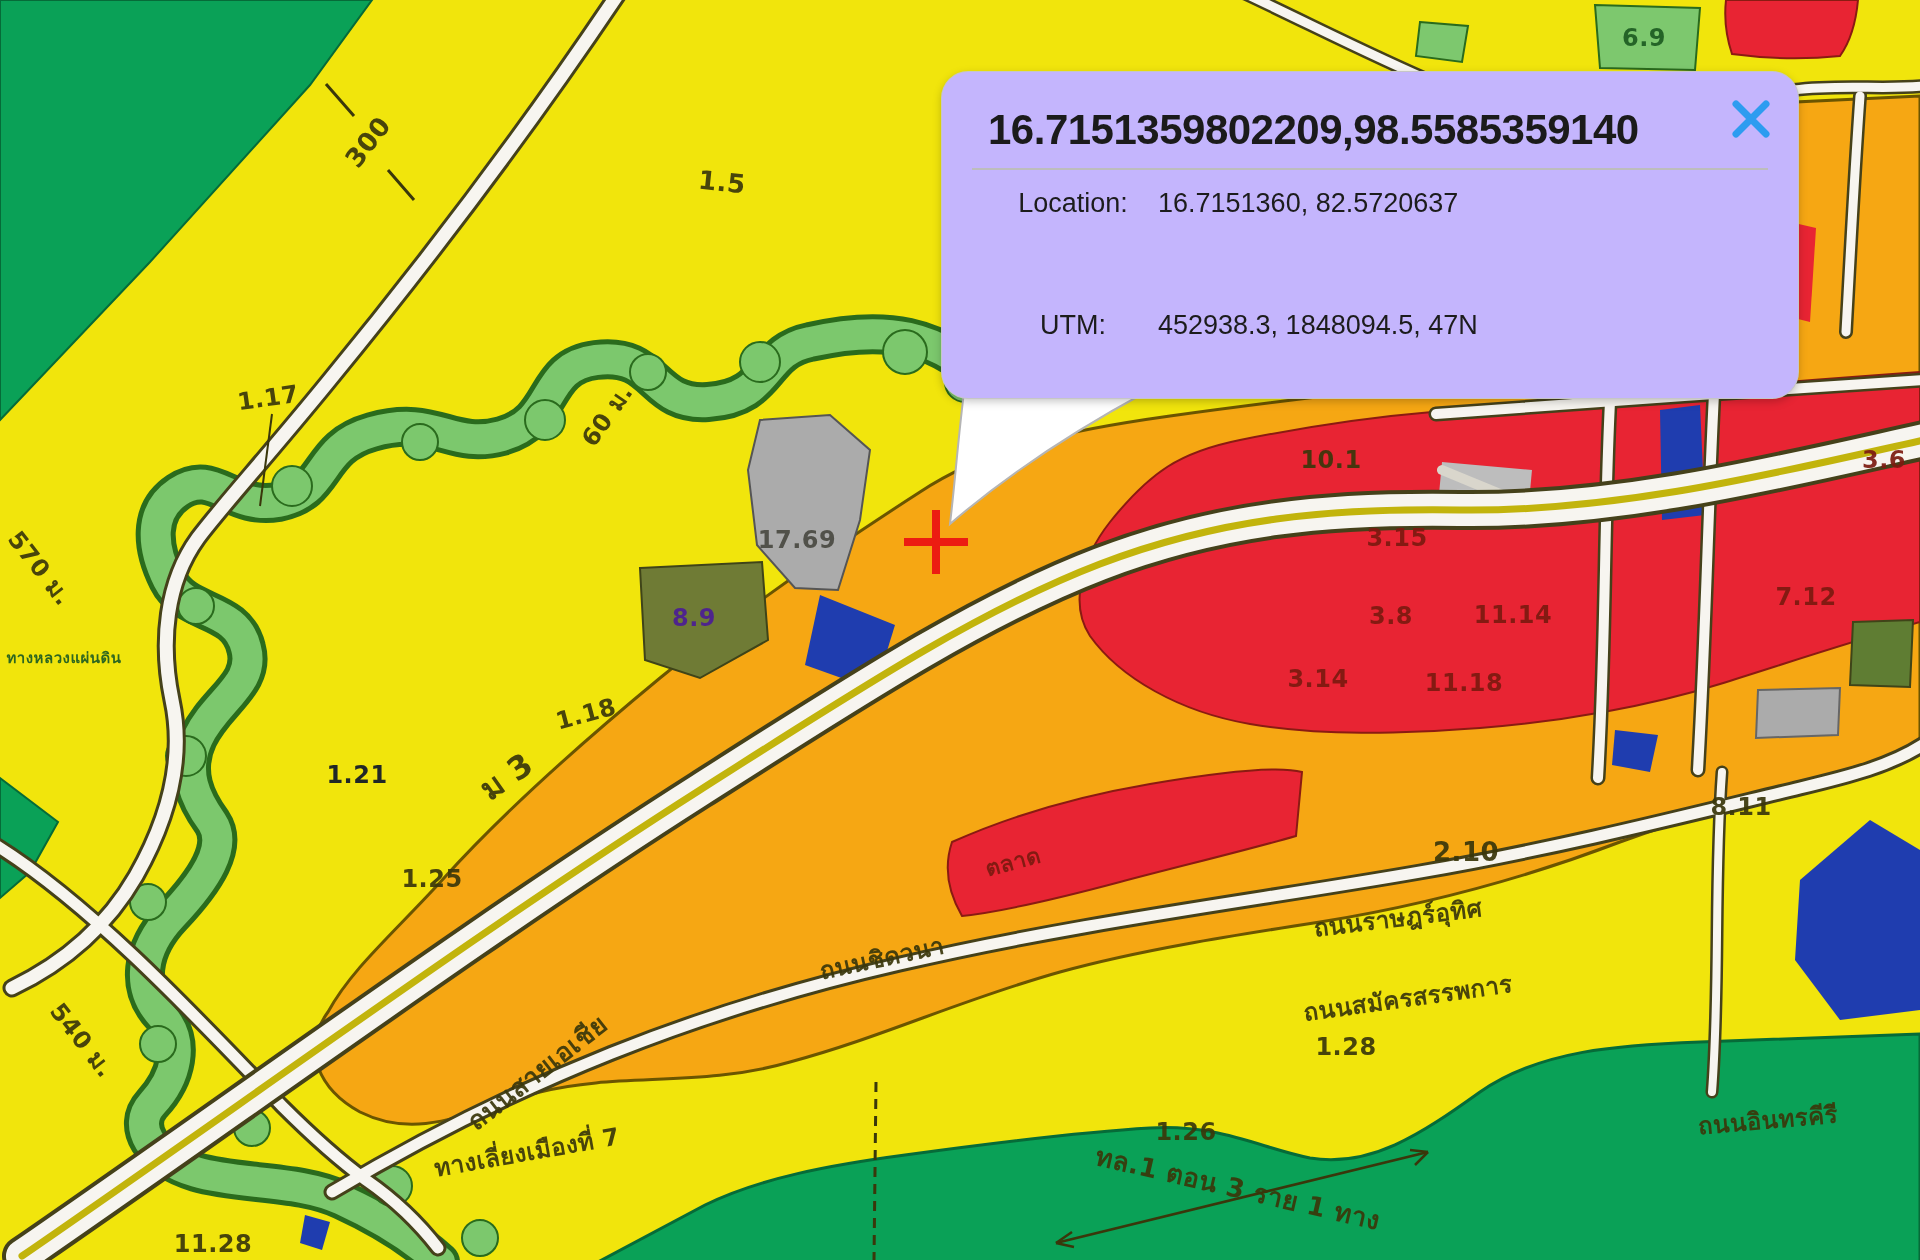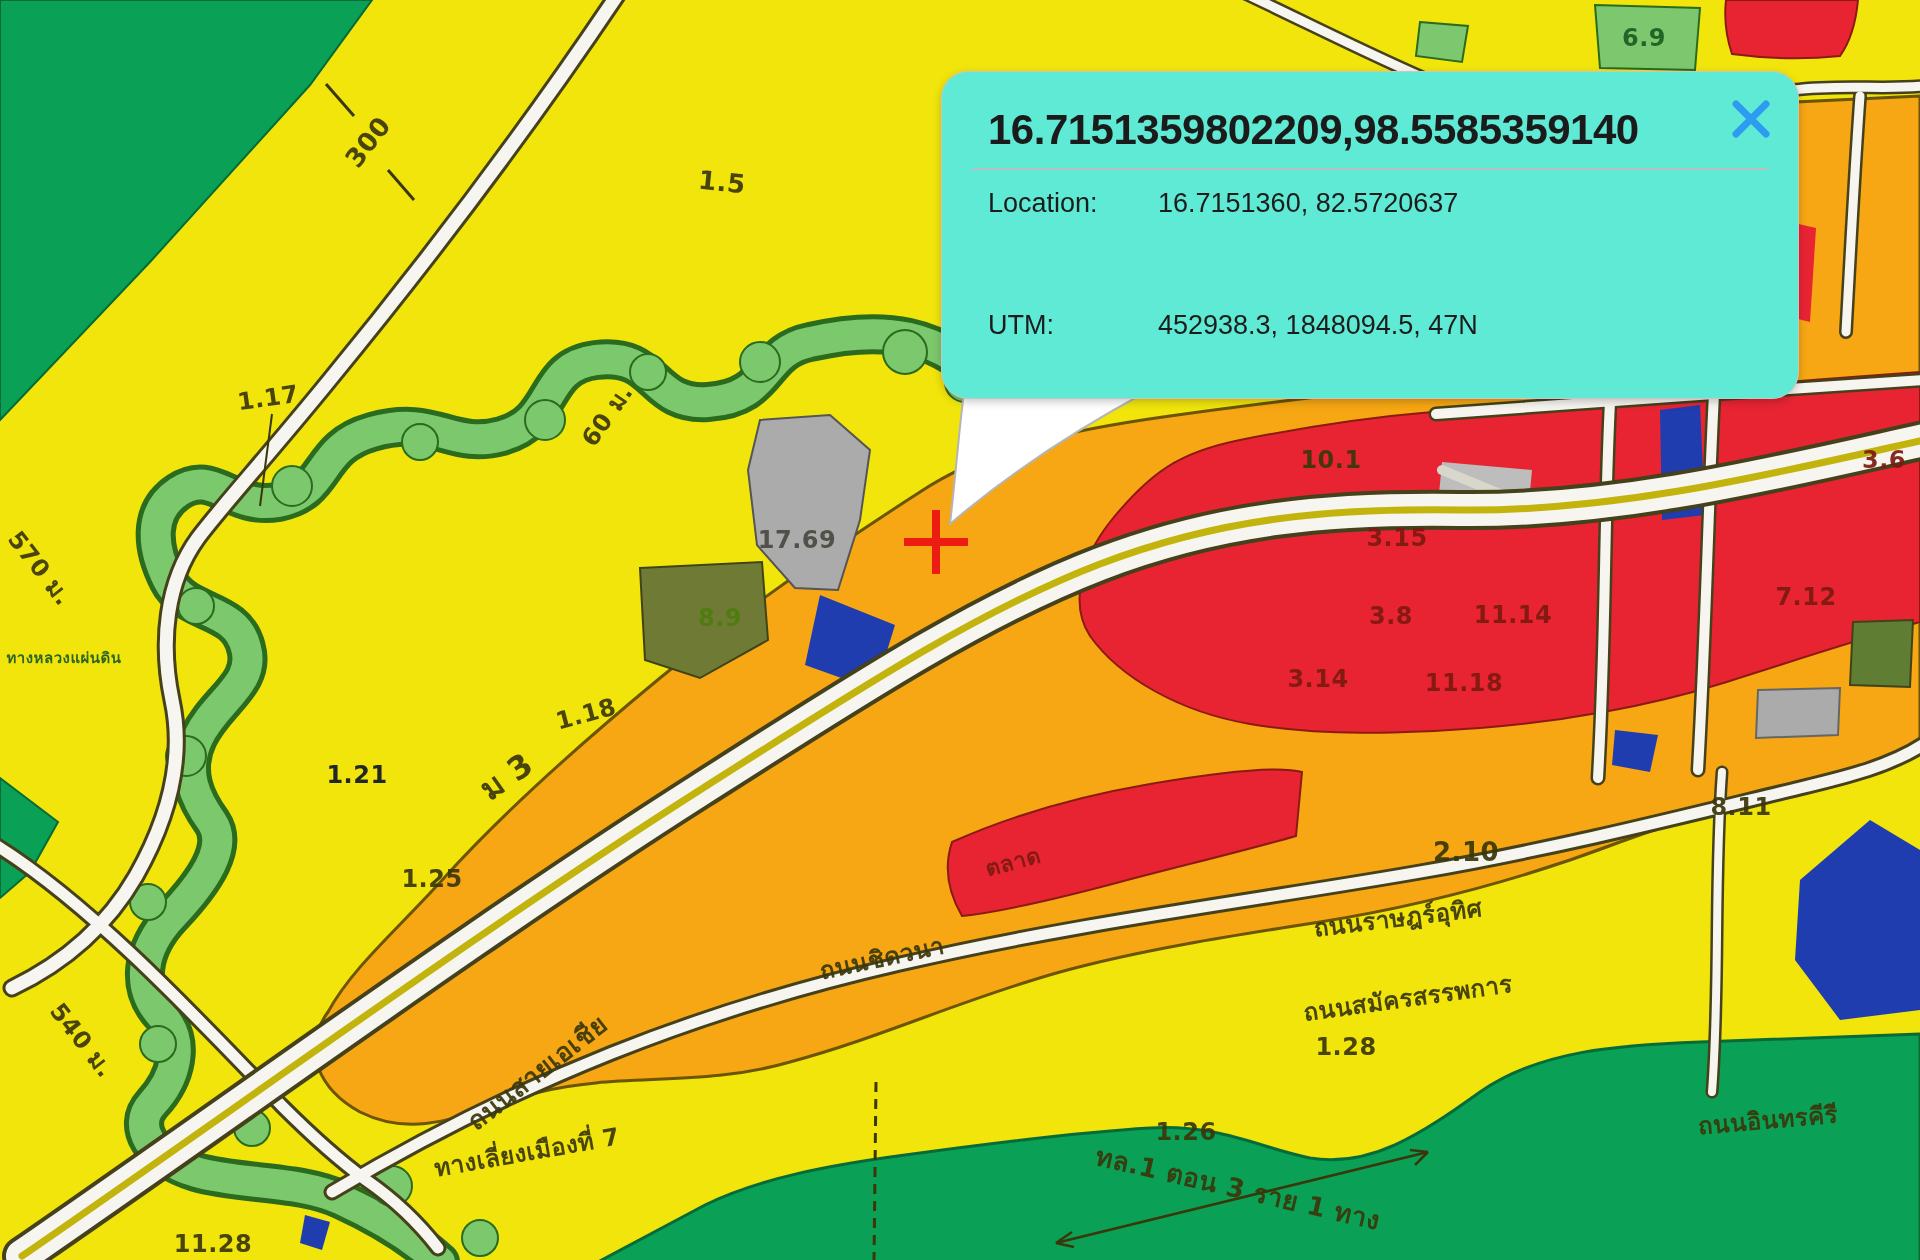--- a/index.html
+++ b/index.html
@@ -10,29 +10,29 @@
   #labels{position:absolute;left:0;top:0;width:1920px;height:1260px;pointer-events:none;}
   .mlabel{position:absolute;font-family:"DejaVu Sans",sans-serif;font-weight:700;
           white-space:nowrap;letter-spacing:.5px;opacity:.92;}
   
   #marker{position:absolute;width:64px;height:64px;transform:translate(-50%,-50%);pointer-events:none;}
   #marker:before,#marker:after{content:"";position:absolute;background:var(--marker,#ec1c12);}
   #marker:before{left:0;top:28px;width:64px;height:8px;}
   #marker:after{left:28px;top:0;width:8px;height:64px;}
   
   #bubble-tail{position:absolute;left:0;top:0;pointer-events:none;}
-  .popup{position:absolute;left:942px;top:72px;width:856px;height:326px;background:#5eead4;
+  .popup{position:absolute;left:942px;top:72px;width:856px;height:326px;background:#c4b5fd;
          border-radius:26px;box-shadow:0 0 0 1px #c6c6c6,0 3px 10px rgba(0,0,0,.25);}
   .popup-title{position:absolute;left:46px;top:34px;font-size:42px;font-weight:700;
                color:#1b1b1b;letter-spacing:-.5px;white-space:nowrap;}
   .popup-close{position:absolute;right:22px;top:22px;width:50px;height:50px;border:none;
                background:transparent;cursor:pointer;padding:0;}
   .popup-divider{position:absolute;left:30px;right:30px;top:96px;height:2px;background:#bdbdbd;}
   .prow{position:absolute;left:46px;display:flex;font-size:27px;color:#1c1c1c;white-space:nowrap;}
-  .plabel{width:170px;flex:0 0 170px;}
+  .plabel{width:170px;flex:0 0 170px;text-align:center;}
 </style>
 </head>
 <body>
 
 <div id="stage">
 
   <svg id="map-svg" width="1920" height="1260" viewBox="0 0 1920 1260">
 
     <rect x="0" y="0" width="1920" height="1260" fill="#f1e50c"></rect>
 
@@ -167,21 +167,21 @@
       <path d="M1056,1243 l16,-11 M1056,1243 l18,4 M1428,1152 l-18,-2 M1428,1152 l-13,13" stroke-width="2.5"></path>
     </g>
   </svg>
 
   <div id="labels">
       <span class="mlabel" style="left: 368px; top: 142px; font-size: 26px; color: rgb(58, 55, 11); transform: translate(-50%, -50%) rotate(-52deg);">300</span>
       <span class="mlabel" style="left: 722px; top: 182px; font-size: 26px; color: rgb(58, 55, 11); transform: translate(-50%, -50%) rotate(6deg);">1.5</span>
       <span class="mlabel" style="left: 268px; top: 398px; font-size: 24px; color: rgb(58, 55, 11); transform: translate(-50%, -50%) rotate(-8deg);">1.17</span>
       <span class="mlabel" style="left: 607px; top: 415px; font-size: 24px; color: rgb(58, 55, 11); transform: translate(-50%, -50%) rotate(-55deg);">60 ม.</span>
       <span class="mlabel" style="left: 797px; top: 540px; font-size: 24px; color: rgb(74, 74, 66); transform: translate(-50%, -50%) rotate(0deg);">17.69</span>
-      <span class="mlabel" style="left: 720px; top: 618px; font-size: 24px; color: #4d7c0f; transform: translate(-50%, -50%) rotate(0deg);">8.9</span>
+      <span class="mlabel" style="left: 694px; top: 618px; font-size: 24px; color: #4c1d95; transform: translate(-50%, -50%) rotate(0deg);">8.9</span>
       <span class="mlabel" style="left: 506px; top: 776px; font-size: 32px; color: rgb(58, 55, 11); transform: translate(-50%, -50%) rotate(-35deg);">ม 3</span>
       <span class="mlabel" style="left: 586px; top: 714px; font-size: 24px; color: rgb(58, 55, 11); transform: translate(-50%, -50%) rotate(-15deg);">1.18</span>
       <span class="mlabel" style="left: 357px; top: 775px; font-size: 24px; color: #0f172a; transform: translate(-50%, -50%) rotate(0deg);">1.21</span>
       <span class="mlabel" style="left: 432px; top: 852px; font-size: 24px; color: rgb(58, 55, 11); transform: translate(-50%, -50%) rotate(0deg); margin-top: 27px;">1.25</span>
       <span class="mlabel" style="left: 40px; top: 568px; font-size: 24px; color: rgb(58, 55, 11); transform: translate(-50%, -50%) rotate(52deg);">570 ม.</span>
       <span class="mlabel" style="left: 64px; top: 658px; font-size: 15px; color: rgb(29, 92, 34); transform: translate(-50%, -50%) rotate(0deg);">ทางหลวงแผ่นดิน</span>
       <span class="mlabel" style="left: 82px; top: 1040px; font-size: 24px; color: rgb(58, 55, 11); transform: translate(-50%, -50%) rotate(52deg);">540 ม.</span>
       <span class="mlabel" style="left: 213px; top: 1244px; font-size: 24px; color: rgb(58, 55, 11); transform: translate(-50%, -50%) rotate(0deg);">11.28</span>
       <span class="mlabel" style="left: 537px; top: 1072px; font-size: 26px; color: rgb(58, 55, 11); transform: translate(-50%, -50%) rotate(-38deg);">ถนนสายเอเชีย</span>
       <span class="mlabel" style="left: 527px; top: 1152px; font-size: 24px; color: rgb(58, 55, 11); transform: translate(-50%, -50%) rotate(-10deg);">ทางเลี่ยงเมืองที่ 7</span>

